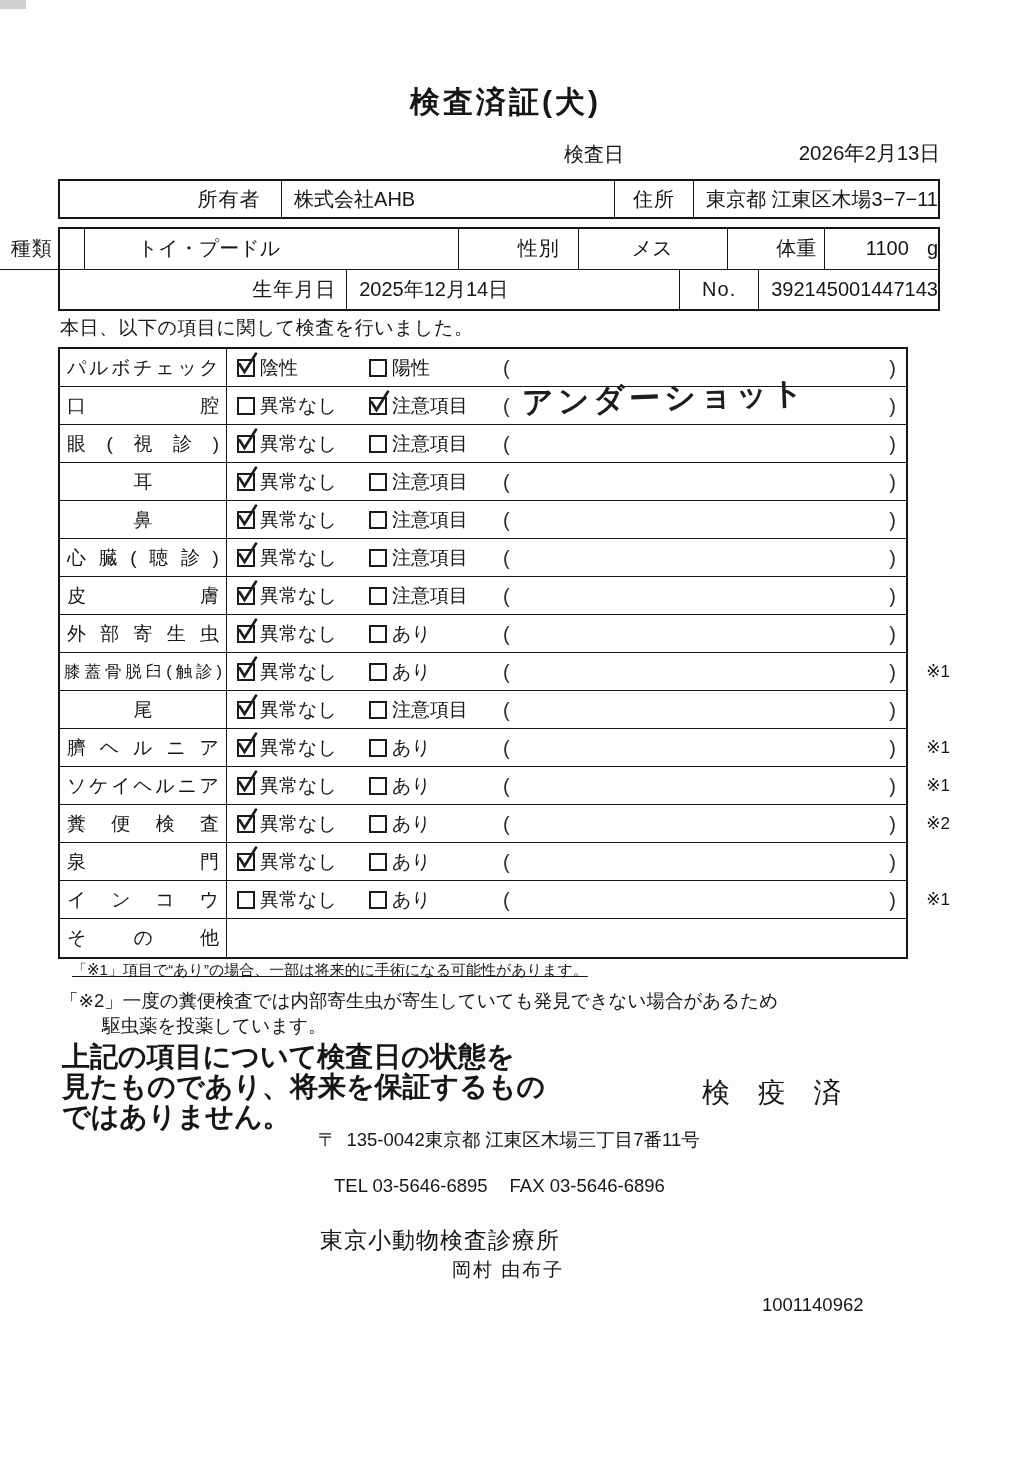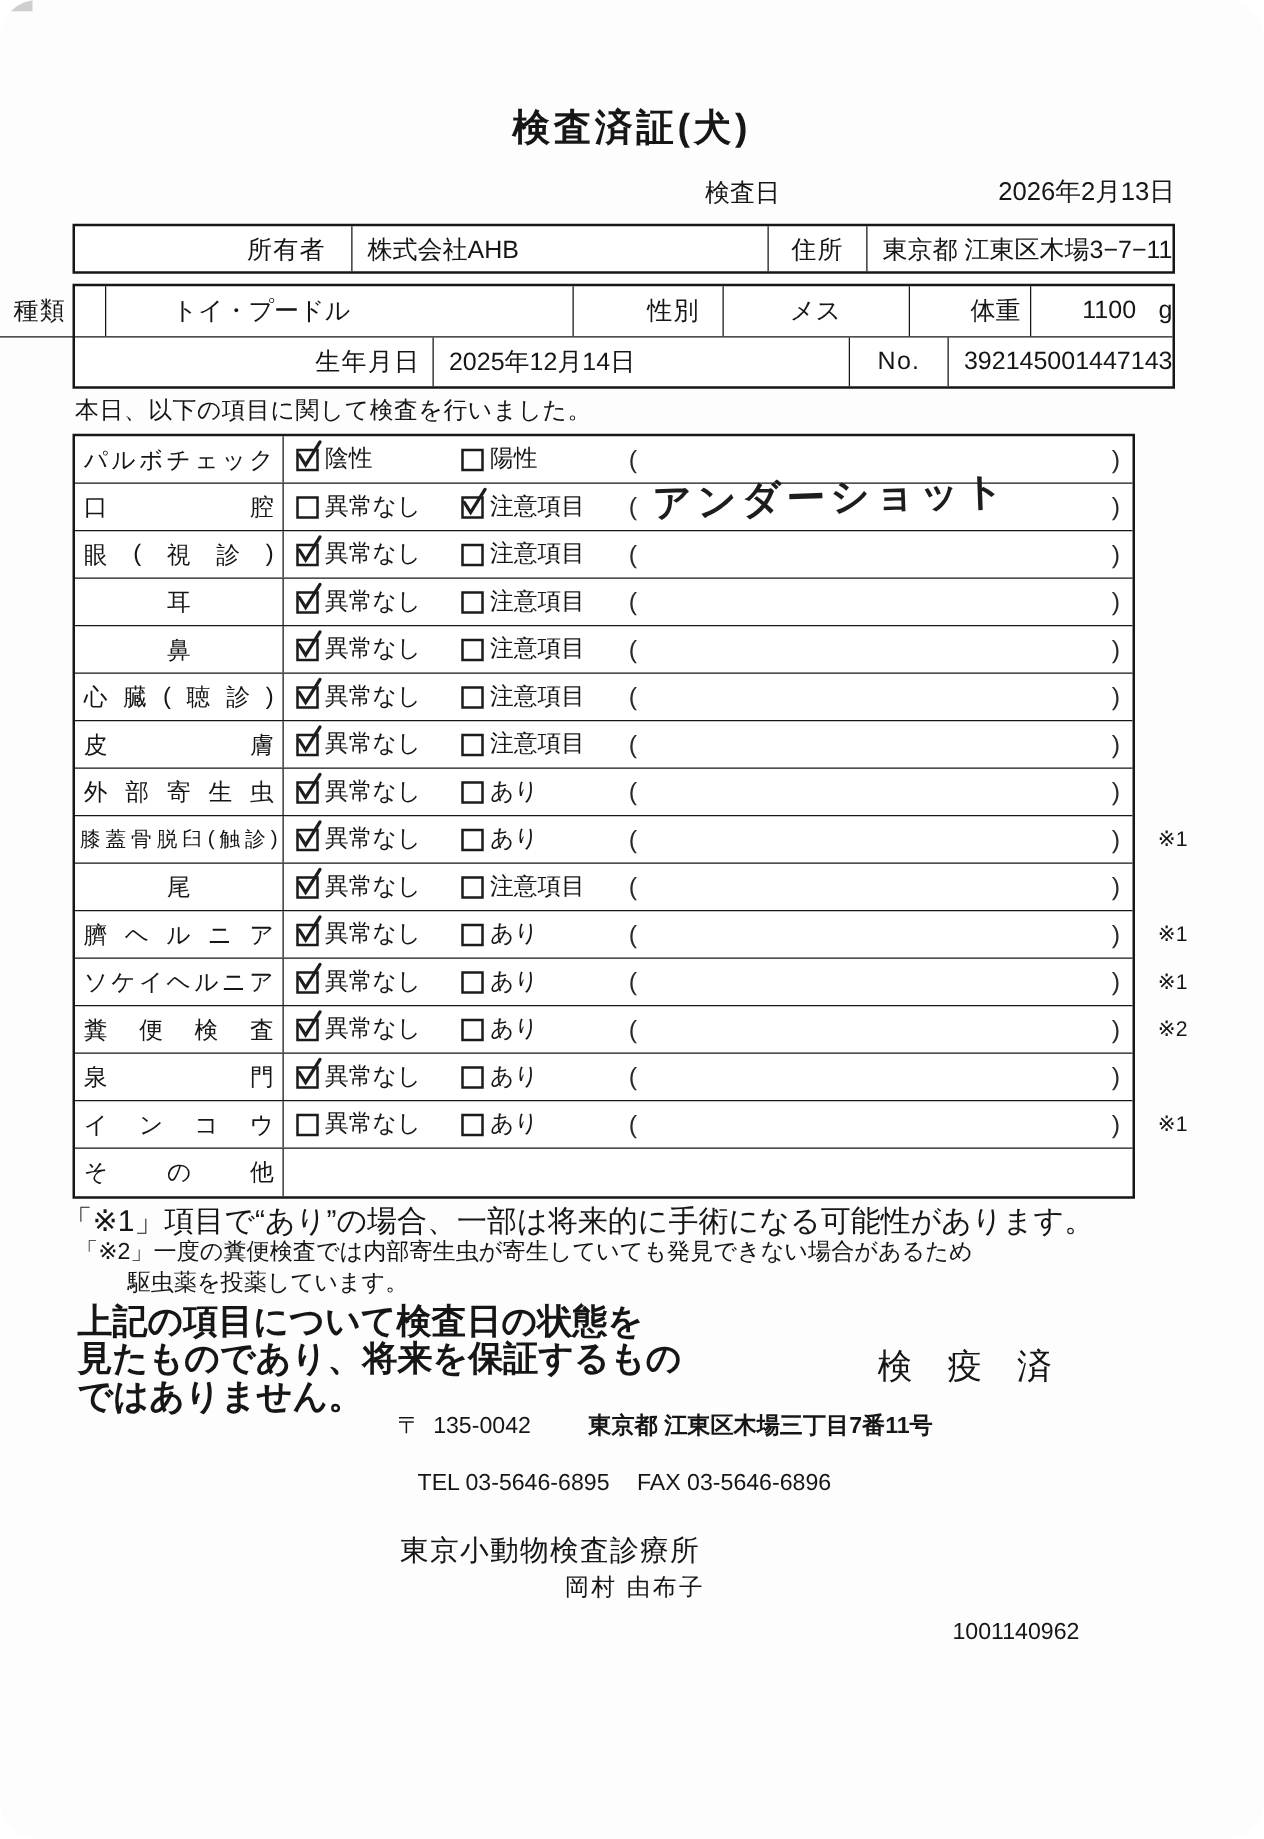--- a/index.html
+++ b/index.html
@@ -1,17 +1,17 @@
 <!DOCTYPE html>
 <html><head>
 <meta charset="utf-8">
 <style>
   html,body{margin:0;padding:0;background:#ffffff;}
   .page{position:relative;width:1011px;height:1471px;background:#fdfdfd;overflow:hidden;
-        font-family:"Liberation Sans","DejaVu Sans",sans-serif;color:#161616;border-radius:30px;}
+        font-family:"Liberation Sans","DejaVu Sans",sans-serif;color:#161616;}
   .artifact{position:absolute;left:0;top:0;width:26px;height:9px;background:#cfcfcf;}
   .title{position:absolute;left:0;top:82px;width:100%;margin:0;text-align:center;
          font-size:30px;font-weight:600;letter-spacing:3px;}
   .exam-date-label{position:absolute;left:564px;top:141px;font-size:20px;font-weight:500;}
   .exam-date{position:absolute;left:778px;top:139px;width:162px;font-size:20.5px;text-align:right;}
 
   
   .t{position:absolute;left:58px;width:882px;border:2px solid #161616;box-sizing:border-box;
      display:flex;flex-direction:column;background:#fff;align-items:flex-end;}
   .t1{top:179px;height:40px;}
@@ -53,28 +53,28 @@
   .opt.p1{left:165px;}
   .paren{position:absolute;top:0;line-height:38px;font-size:20px;color:#2a2a2a;}
   .po{left:276px;}
   .pc{right:10px;}
   .mark{position:absolute;right:-44px;top:0;line-height:38px;font-size:17px;font-weight:500;}
   .hand{position:absolute;left:295px;top:-10px;font-size:31px;font-weight:700;color:#1d1d1d;
         letter-spacing:4px;transform:rotate(-2deg);white-space:nowrap;
         font-family:"DejaVu Sans",sans-serif;}
 
   
-  .note1{position:absolute;left:50px;top:961px;font-size:24px;font-weight:500;}
+  .note1{position:absolute;left:72px;top:961px;font-size:15px;font-weight:500;text-decoration:underline;}
   .note2a{position:absolute;left:60px;top:988px;font-size:18.5px;font-weight:500;}
   .note2b{position:absolute;left:102px;top:1013px;font-size:18.5px;font-weight:500;}
   .disclaimer{position:absolute;left:62px;top:1042px;font-size:28px;font-weight:700;line-height:30px;}
   .stamp{position:absolute;left:702px;top:1074px;font-size:28px;font-weight:500;letter-spacing:10px;}
   .postal{position:absolute;left:318px;top:1127px;font-size:18.5px;display:flex;align-items:baseline;}
   .postal .pm{margin-right:10px;}
-  .postal .pa{margin-left:46px;font-weight:700;}
+  .postal .pa{font-weight:400;}
   .telfax{position:absolute;left:334px;top:1175px;font-size:18.5px;display:flex;gap:22px;}
   .clinic{position:absolute;left:320px;top:1225px;font-size:23px;font-weight:500;letter-spacing:1px;}
   .examiner{position:absolute;left:452px;top:1257px;font-size:19px;font-weight:500;letter-spacing:2px;}
   .serial{position:absolute;left:762px;top:1294px;font-size:18.5px;}
 </style>
 </head>
 <body>
 
 <div class="page">
   <div class="artifact"></div>

